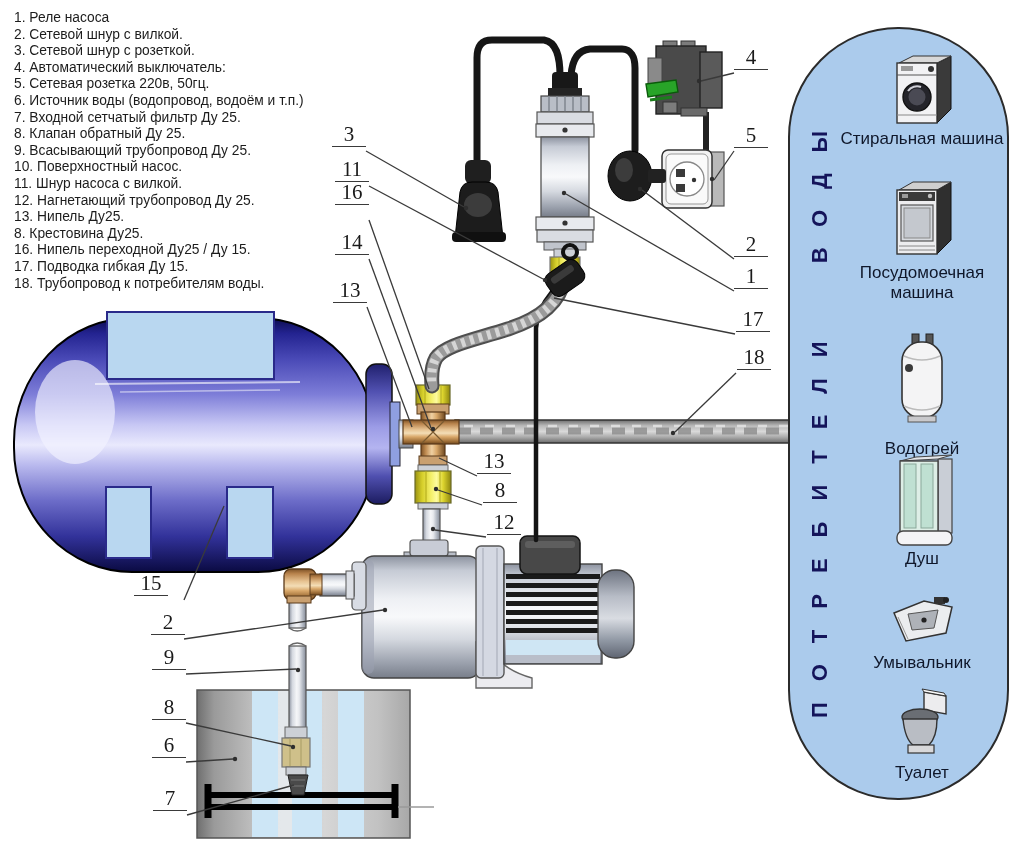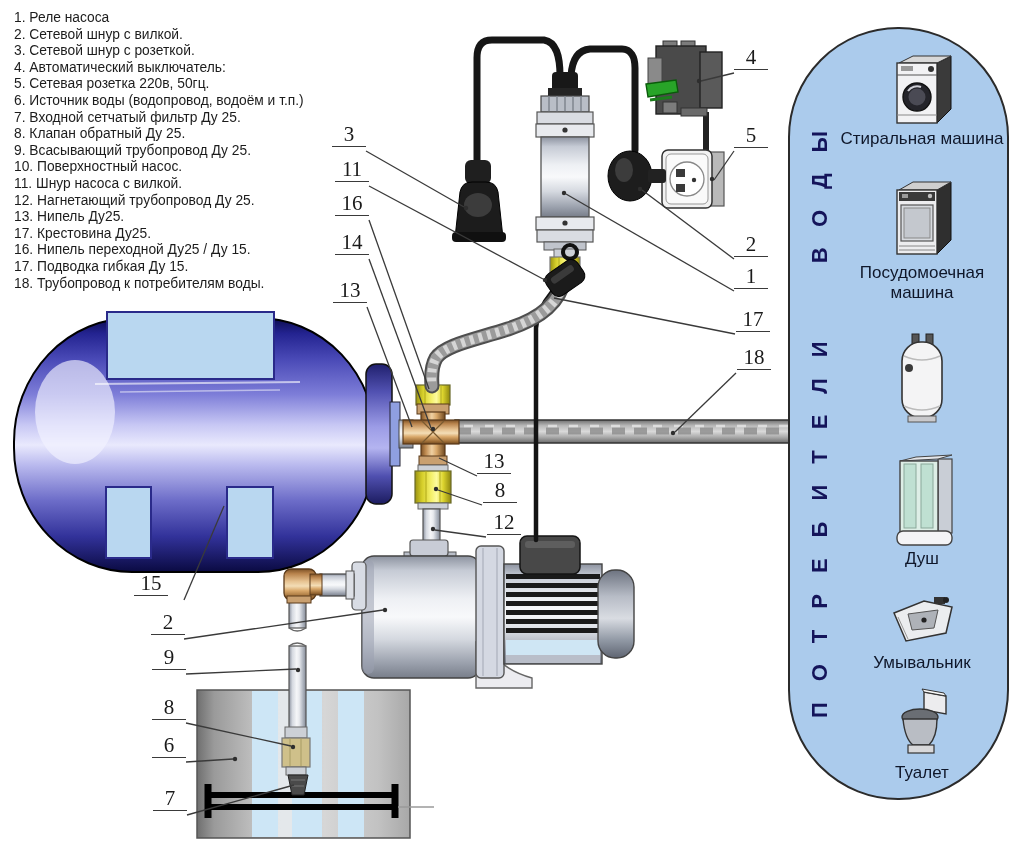--- a/index.html
+++ b/index.html
@@ -37,21 +37,21 @@
     <div>4. Автоматический выключатель:</div>
     <div>5. Сетевая розетка 220в, 50гц.</div>
     <div>6. Источник воды (водопровод, водоём и т.п.)</div>
     <div>7. Входной сетчатый фильтр Ду 25.</div>
     <div>8. Клапан обратный Ду 25.</div>
     <div>9. Всасывающий трубопровод Ду 25.</div>
     <div>10. Поверхностный насос.</div>
     <div>11. Шнур насоса с вилкой.</div>
     <div>12. Нагнетающий трубопровод Ду 25.</div>
     <div>13. Нипель Ду25.</div>
-    <div>17. Крестовина Ду25.</div>
+    <div>8. Крестовина Ду25.</div>
     <div>16. Нипель переходной Ду25 / Ду 15.</div>
     <div>17. Подводка гибкая Ду 15.</div>
     <div>18. Трубопровод к потребителям воды.</div>
   </div>
 
   <svg id="diagram" viewBox="0 0 1024 845" xmlns="http://www.w3.org/2000/svg">
     <defs>
       <linearGradient id="gTank" x1="0" y1="0" x2="0" y2="1">
         <stop offset="0" stop-color="#0c0c4e"></stop>
           <stop offset=".06" stop-color="#232390"></stop>
@@ -360,21 +360,21 @@
         <circle cx="235" cy="759" r="2.2"></circle>
       <circle cx="436" cy="489" r="2.2"></circle>
         <circle cx="433" cy="529" r="2.2"></circle>
       <circle cx="673" cy="433" r="2.2"></circle>
         <circle cx="433" cy="429" r="2.2"></circle>
     </g>
   </svg>
 
   <div class="co" style="left:332px;top:124px">3</div>
   <div class="co" style="left:335px;top:159px">11</div>
-  <div class="co" style="left:335px;top:193px">16</div>
+  <div class="co" style="left:335px;top:182px">16</div>
   <div class="co" style="left:335px;top:232px">14</div>
   <div class="co" style="left:333px;top:280px">13</div>
   <div class="co" style="left:134px;top:573px">15</div>
   <div class="co" style="left:151px;top:612px">2</div>
   <div class="co" style="left:152px;top:647px">9</div>
   <div class="co" style="left:152px;top:697px">8</div>
   <div class="co" style="left:152px;top:735px">6</div>
   <div class="co" style="left:153px;top:788px">7</div>
   <div class="co" style="left:477px;top:451px">13</div>
   <div class="co" style="left:483px;top:480px">8</div>
@@ -421,20 +421,21 @@
 
     <svg class="ci" style="left:104px;top:303px" width="56" height="96" viewBox="0 0 56 96">
       <rect x="18" y="2" width="7" height="12" fill="#555" stroke="#222" stroke-width="1"></rect>
       <rect x="32" y="2" width="7" height="12" fill="#555" stroke="#222" stroke-width="1"></rect>
       <rect x="8" y="10" width="40" height="76" rx="19" fill="#f4f4f5" stroke="#333" stroke-width="1.6"></rect>
       <path d="M10,24 Q28,32 46,24" fill="none" stroke="#bbb" stroke-width="1.4"></path>
       <path d="M10,74 Q28,82 46,74" fill="none" stroke="#bbb" stroke-width="1.4"></path>
       <circle cx="15" cy="36" r="4" fill="#3a3a3a"></circle>
       <rect x="14" y="84" width="28" height="6" fill="#c9c9cc" stroke="#555" stroke-width="1"></rect>
     </svg>
+    <div class="clabel" style="top:410px">Водогрей</div>
 
     <svg class="ci" style="left:102px;top:424px" width="64" height="96" viewBox="0 0 64 96">
       <rect x="46" y="6" width="14" height="74" fill="#c9ced6" stroke="#444" stroke-width="1.2"></rect>
       <polygon points="8,8 46,6 60,2 24,4" fill="#e4e6ea" stroke="#444" stroke-width="1"></polygon>
       <rect x="8" y="8" width="38" height="72" fill="#ddeee6" stroke="#444" stroke-width="1.4"></rect>
       <rect x="12" y="11" width="12" height="64" fill="#bfe0d2" stroke="#8aa89a" stroke-width="1"></rect>
       <rect x="29" y="11" width="12" height="64" fill="#bfe0d2" stroke="#8aa89a" stroke-width="1"></rect>
       <rect x="5" y="78" width="55" height="14" rx="6" fill="#f4f4f6" stroke="#444" stroke-width="1.4"></rect>
     </svg>
     <div class="clabel" style="top:520px">Душ</div>

